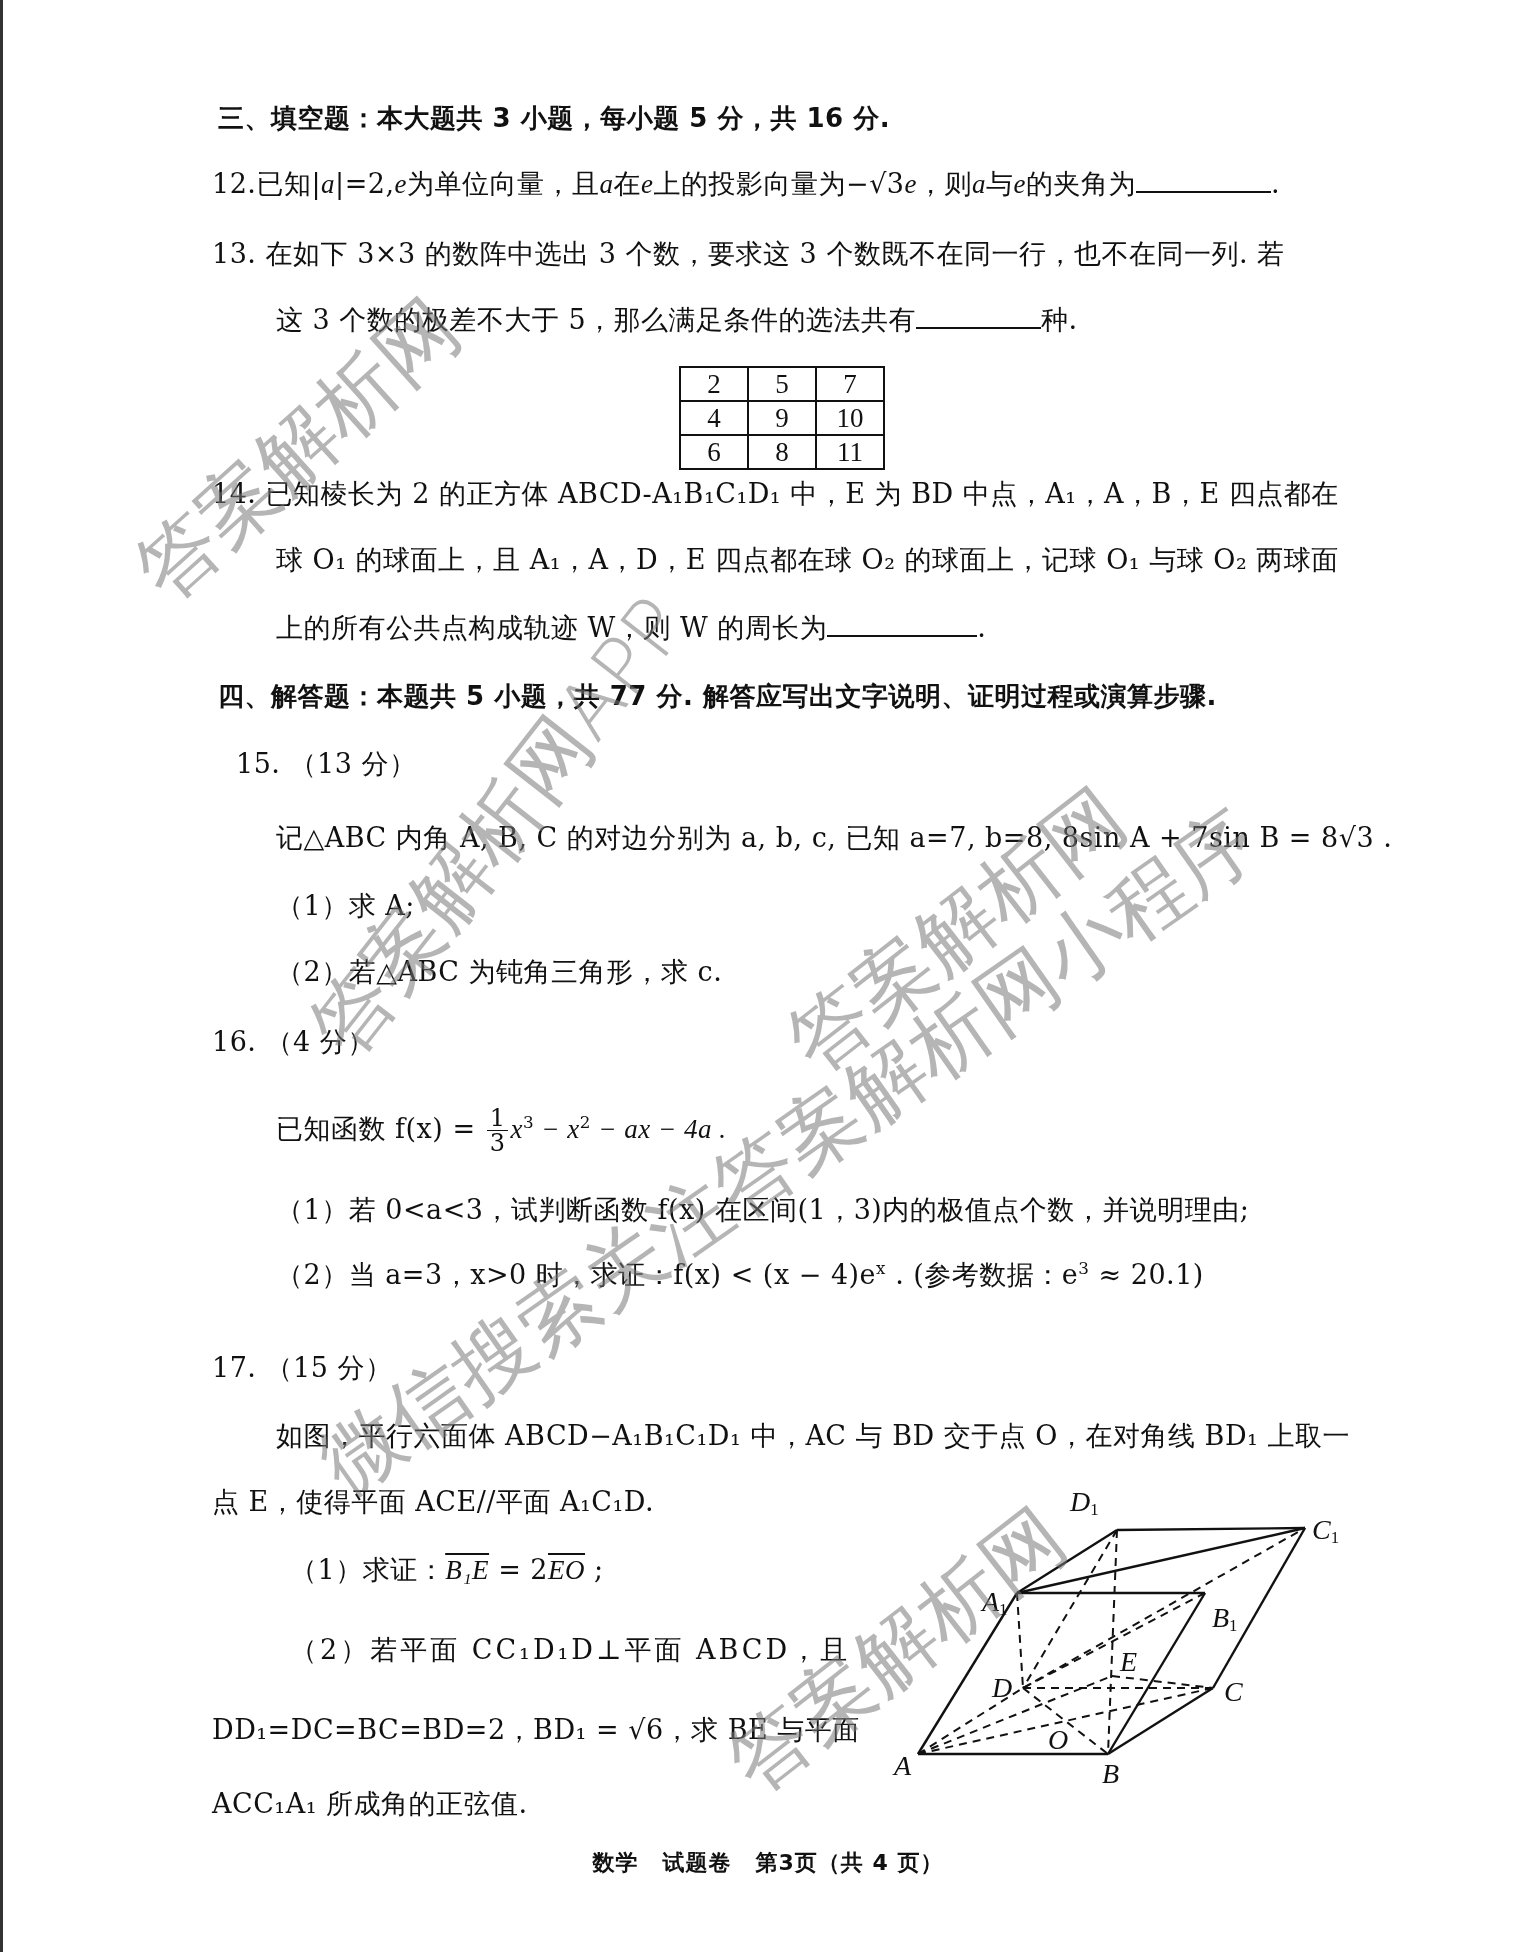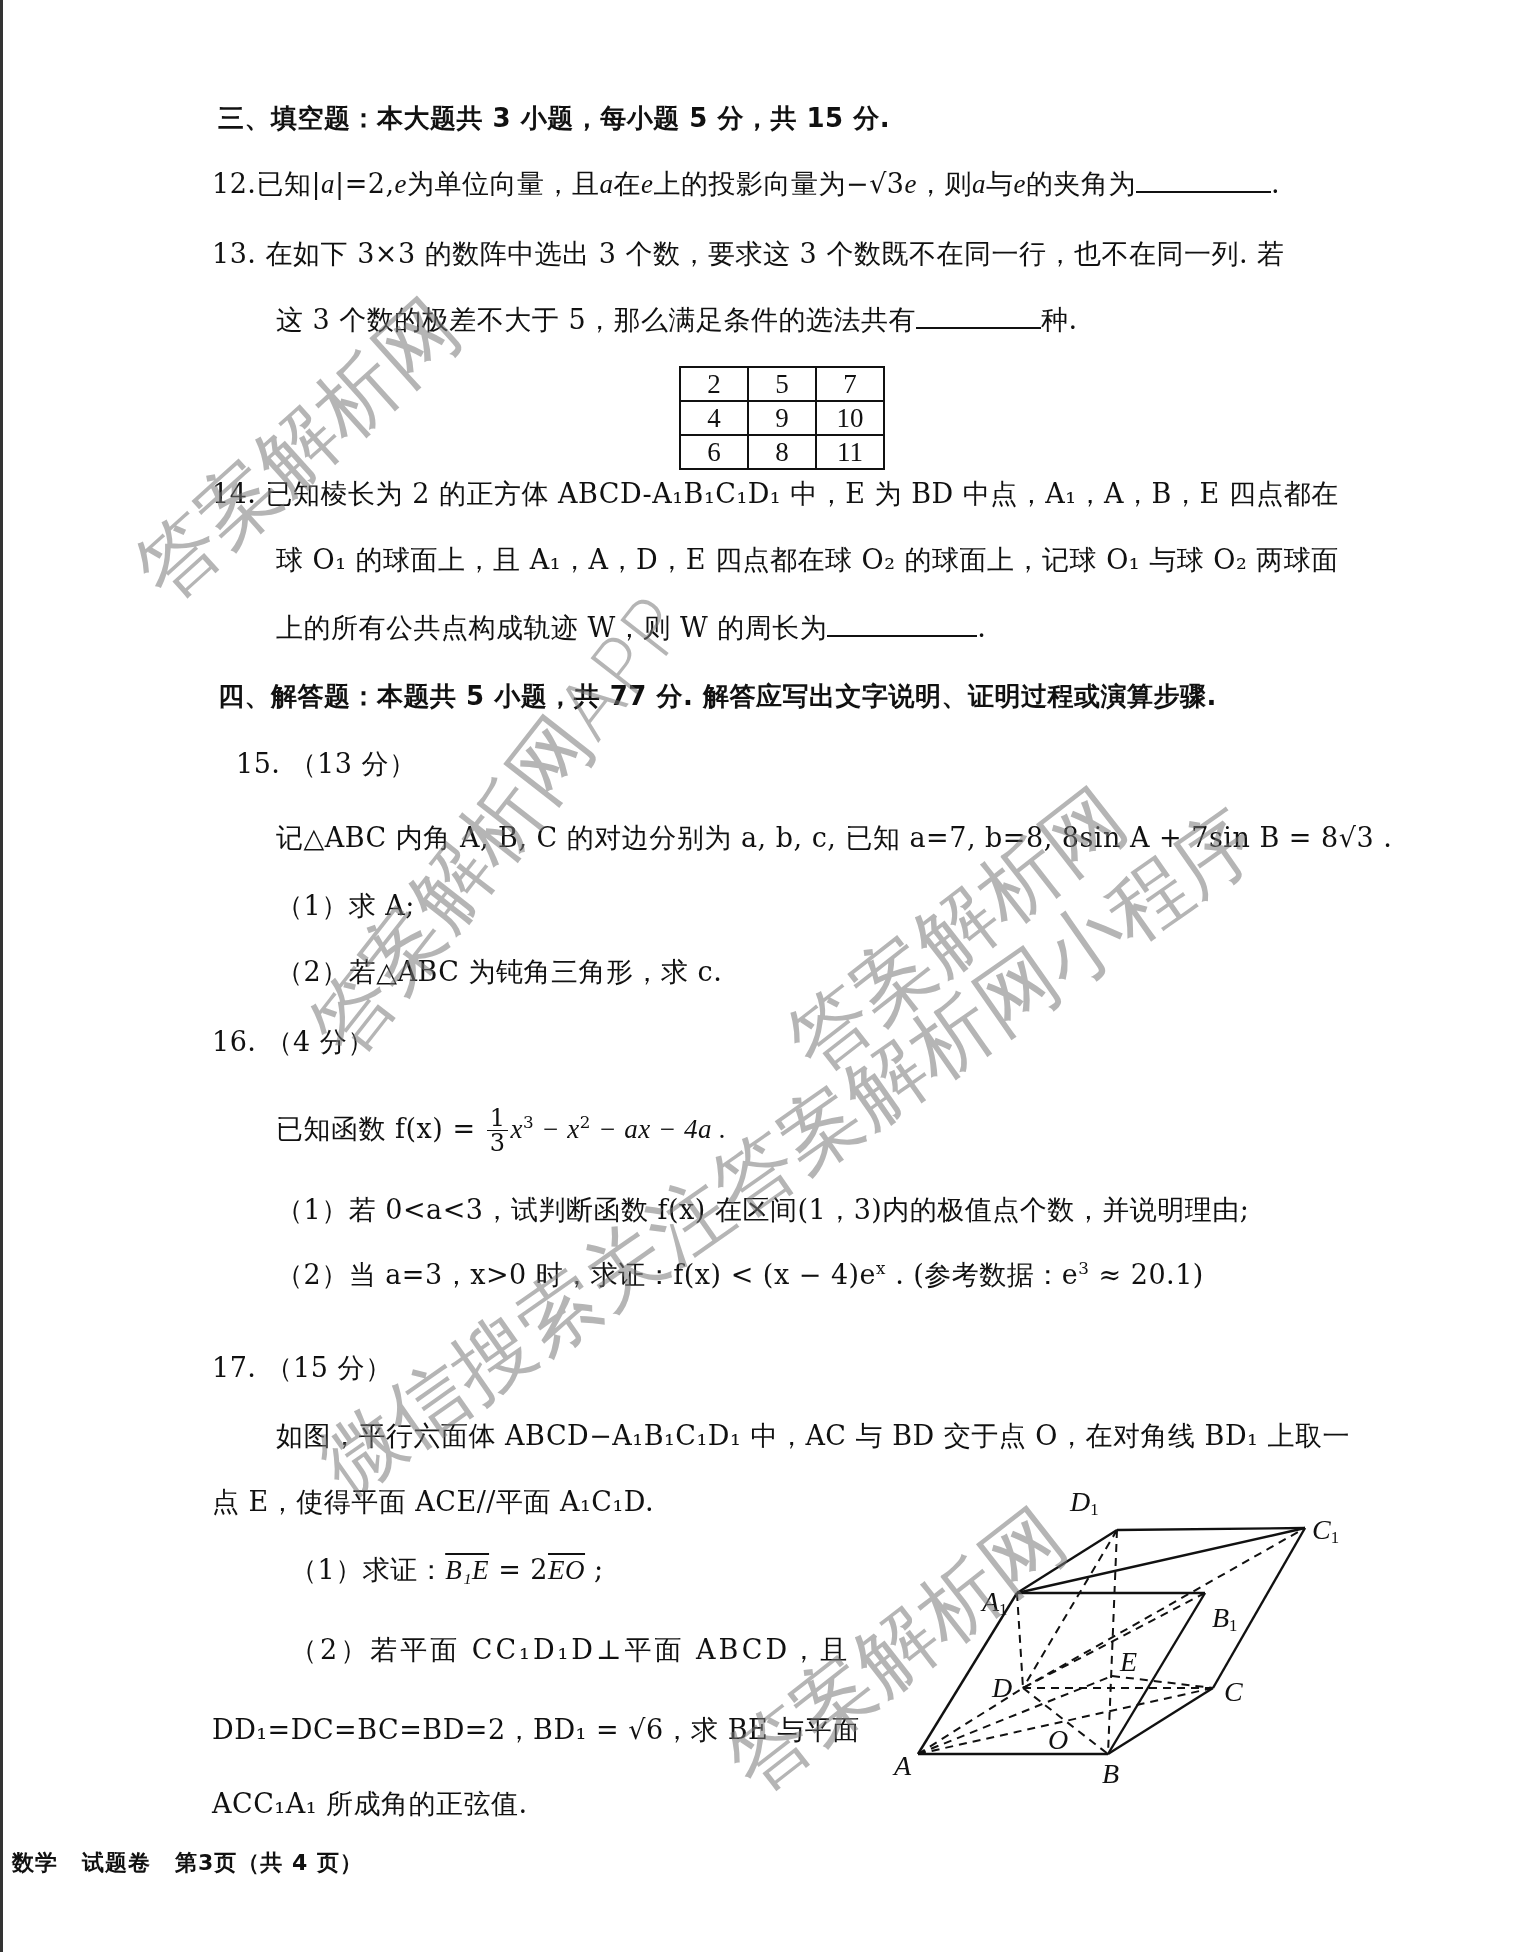--- a/index.html
+++ b/index.html
@@ -57,21 +57,21 @@
     position: absolute;
     font-family: "Liberation Serif", "DejaVu Serif", serif;
     font-style: italic;
     font-size: 28px;
     line-height: 28px;
   }
   .fig-label sub { font-style: normal; font-size: 60%; }
 
   
   .footer {
-    position: absolute; top: 1848px; left: 0; width: 1536px; text-align: left;
+    position: absolute; top: 1848px; left: 0; width: 1536px; text-align: center;
     font-family: "DejaVu Sans", "Liberation Sans", sans-serif;
     font-weight: bold; font-size: 22px; letter-spacing: 1px;
   }
   .footer span { margin: 0 12px; }
 
   
   .wm {
     position: absolute;
     font-family: "DejaVu Sans", "Liberation Sans", sans-serif;
     color: rgba(120,120,120,0.55);
@@ -79,21 +79,21 @@
     transform-origin: left center;
     pointer-events: none;
     font-weight: 200;
   }
 </style>
 </head>
 <body>
 
 <div class="left-edge"></div>
 
-<div class="line bold" style="left:218px; top:100px;">三、填空题：本大题共 3 小题，每小题 5 分，共 15 分.</div>
+<div class="line bold" style="left:218px; top:100px;">三、填空题：本大题共 3 小题，每小题 5 分，共 16 分.</div>
 
 <div class="line" style="left:212px; top:166px;">
   <span>12.</span><span>已知|</span><span class="it">a</span><span>|=2,</span><span class="it">e</span><span>为单位向量，且</span><span class="it">a</span><span>在</span><span class="it">e</span><span>上的投影向量为−</span><span>√3</span><span class="it">e</span><span>，则</span><span class="it">a</span><span>与</span><span class="it">e</span><span>的夹角为</span><span class="blank" style="width:135px;"></span><span>.</span>
 </div>
 
 <div class="line" style="left:212px; top:236px;">
   <span>13.</span> <span>在如下 3×3 的数阵中选出 3 个数，要求这 3 个数既不在同一行，也不在同一列. 若</span>
 </div>
 <div class="line" style="left:276px; top:302px;">
   <span>这 3 个数的极差不大于 5，那么满足条件的选法共有</span><span class="blank" style="width:125px;"></span><span>种.</span>

